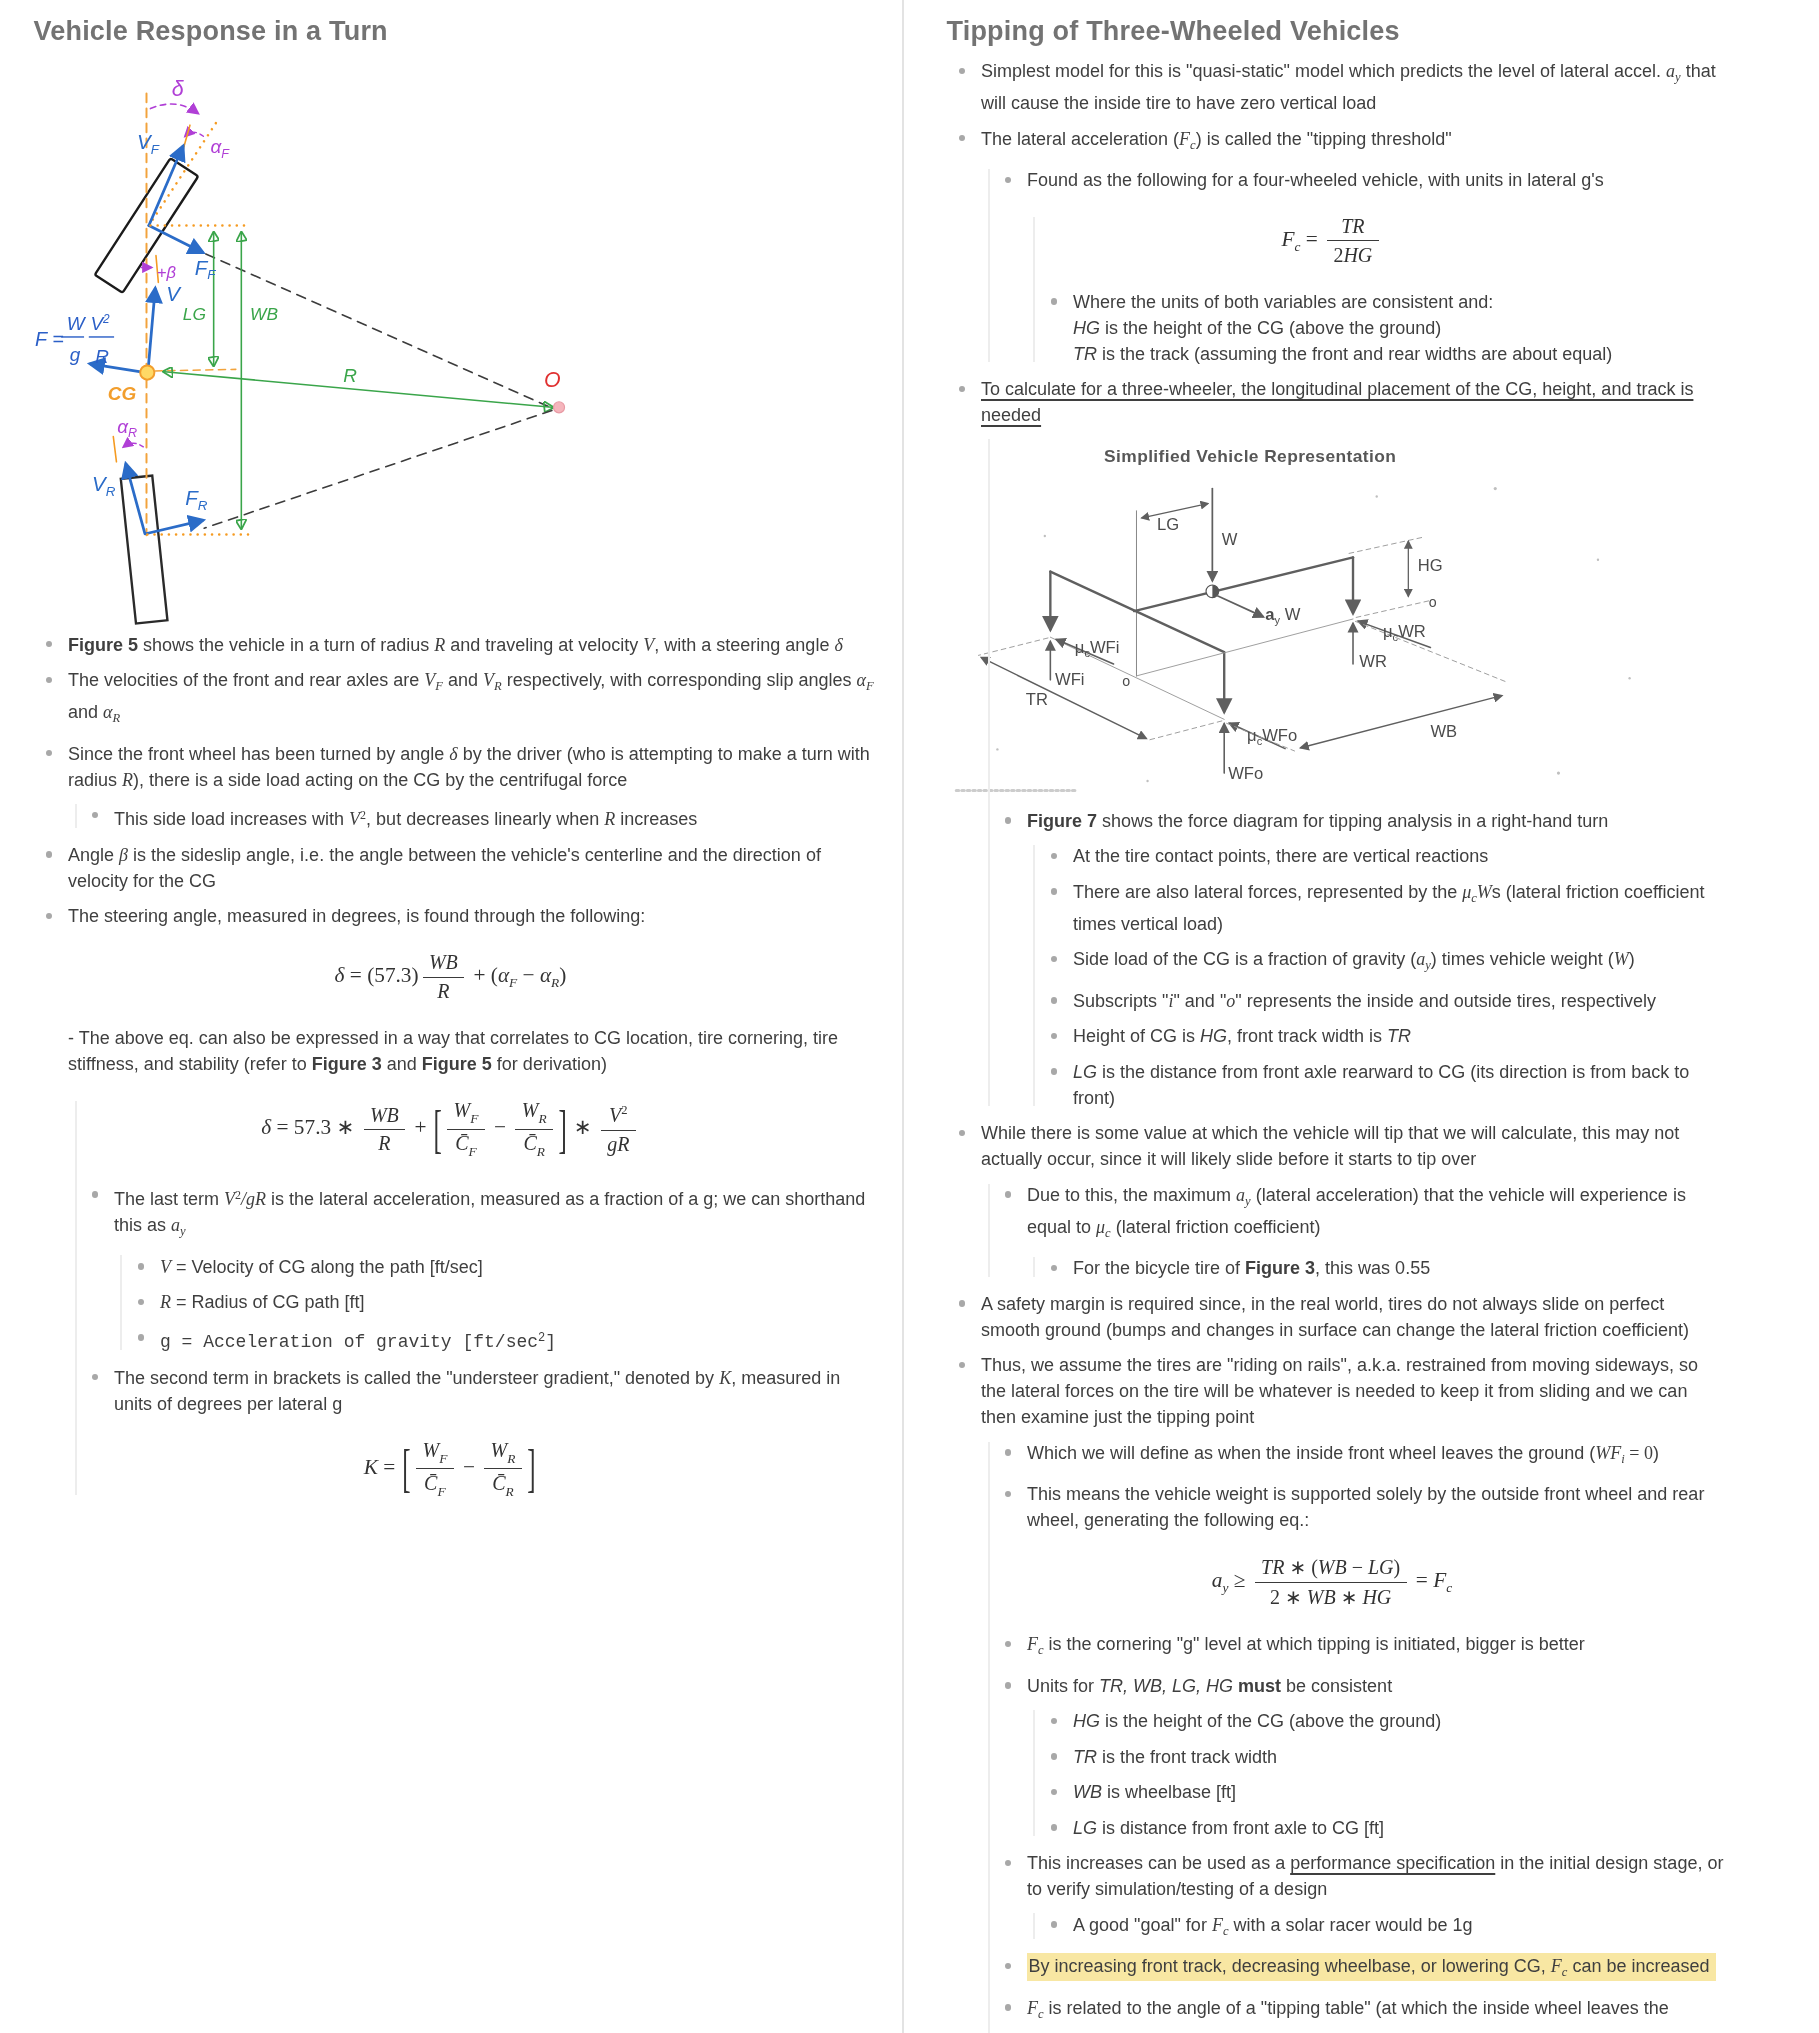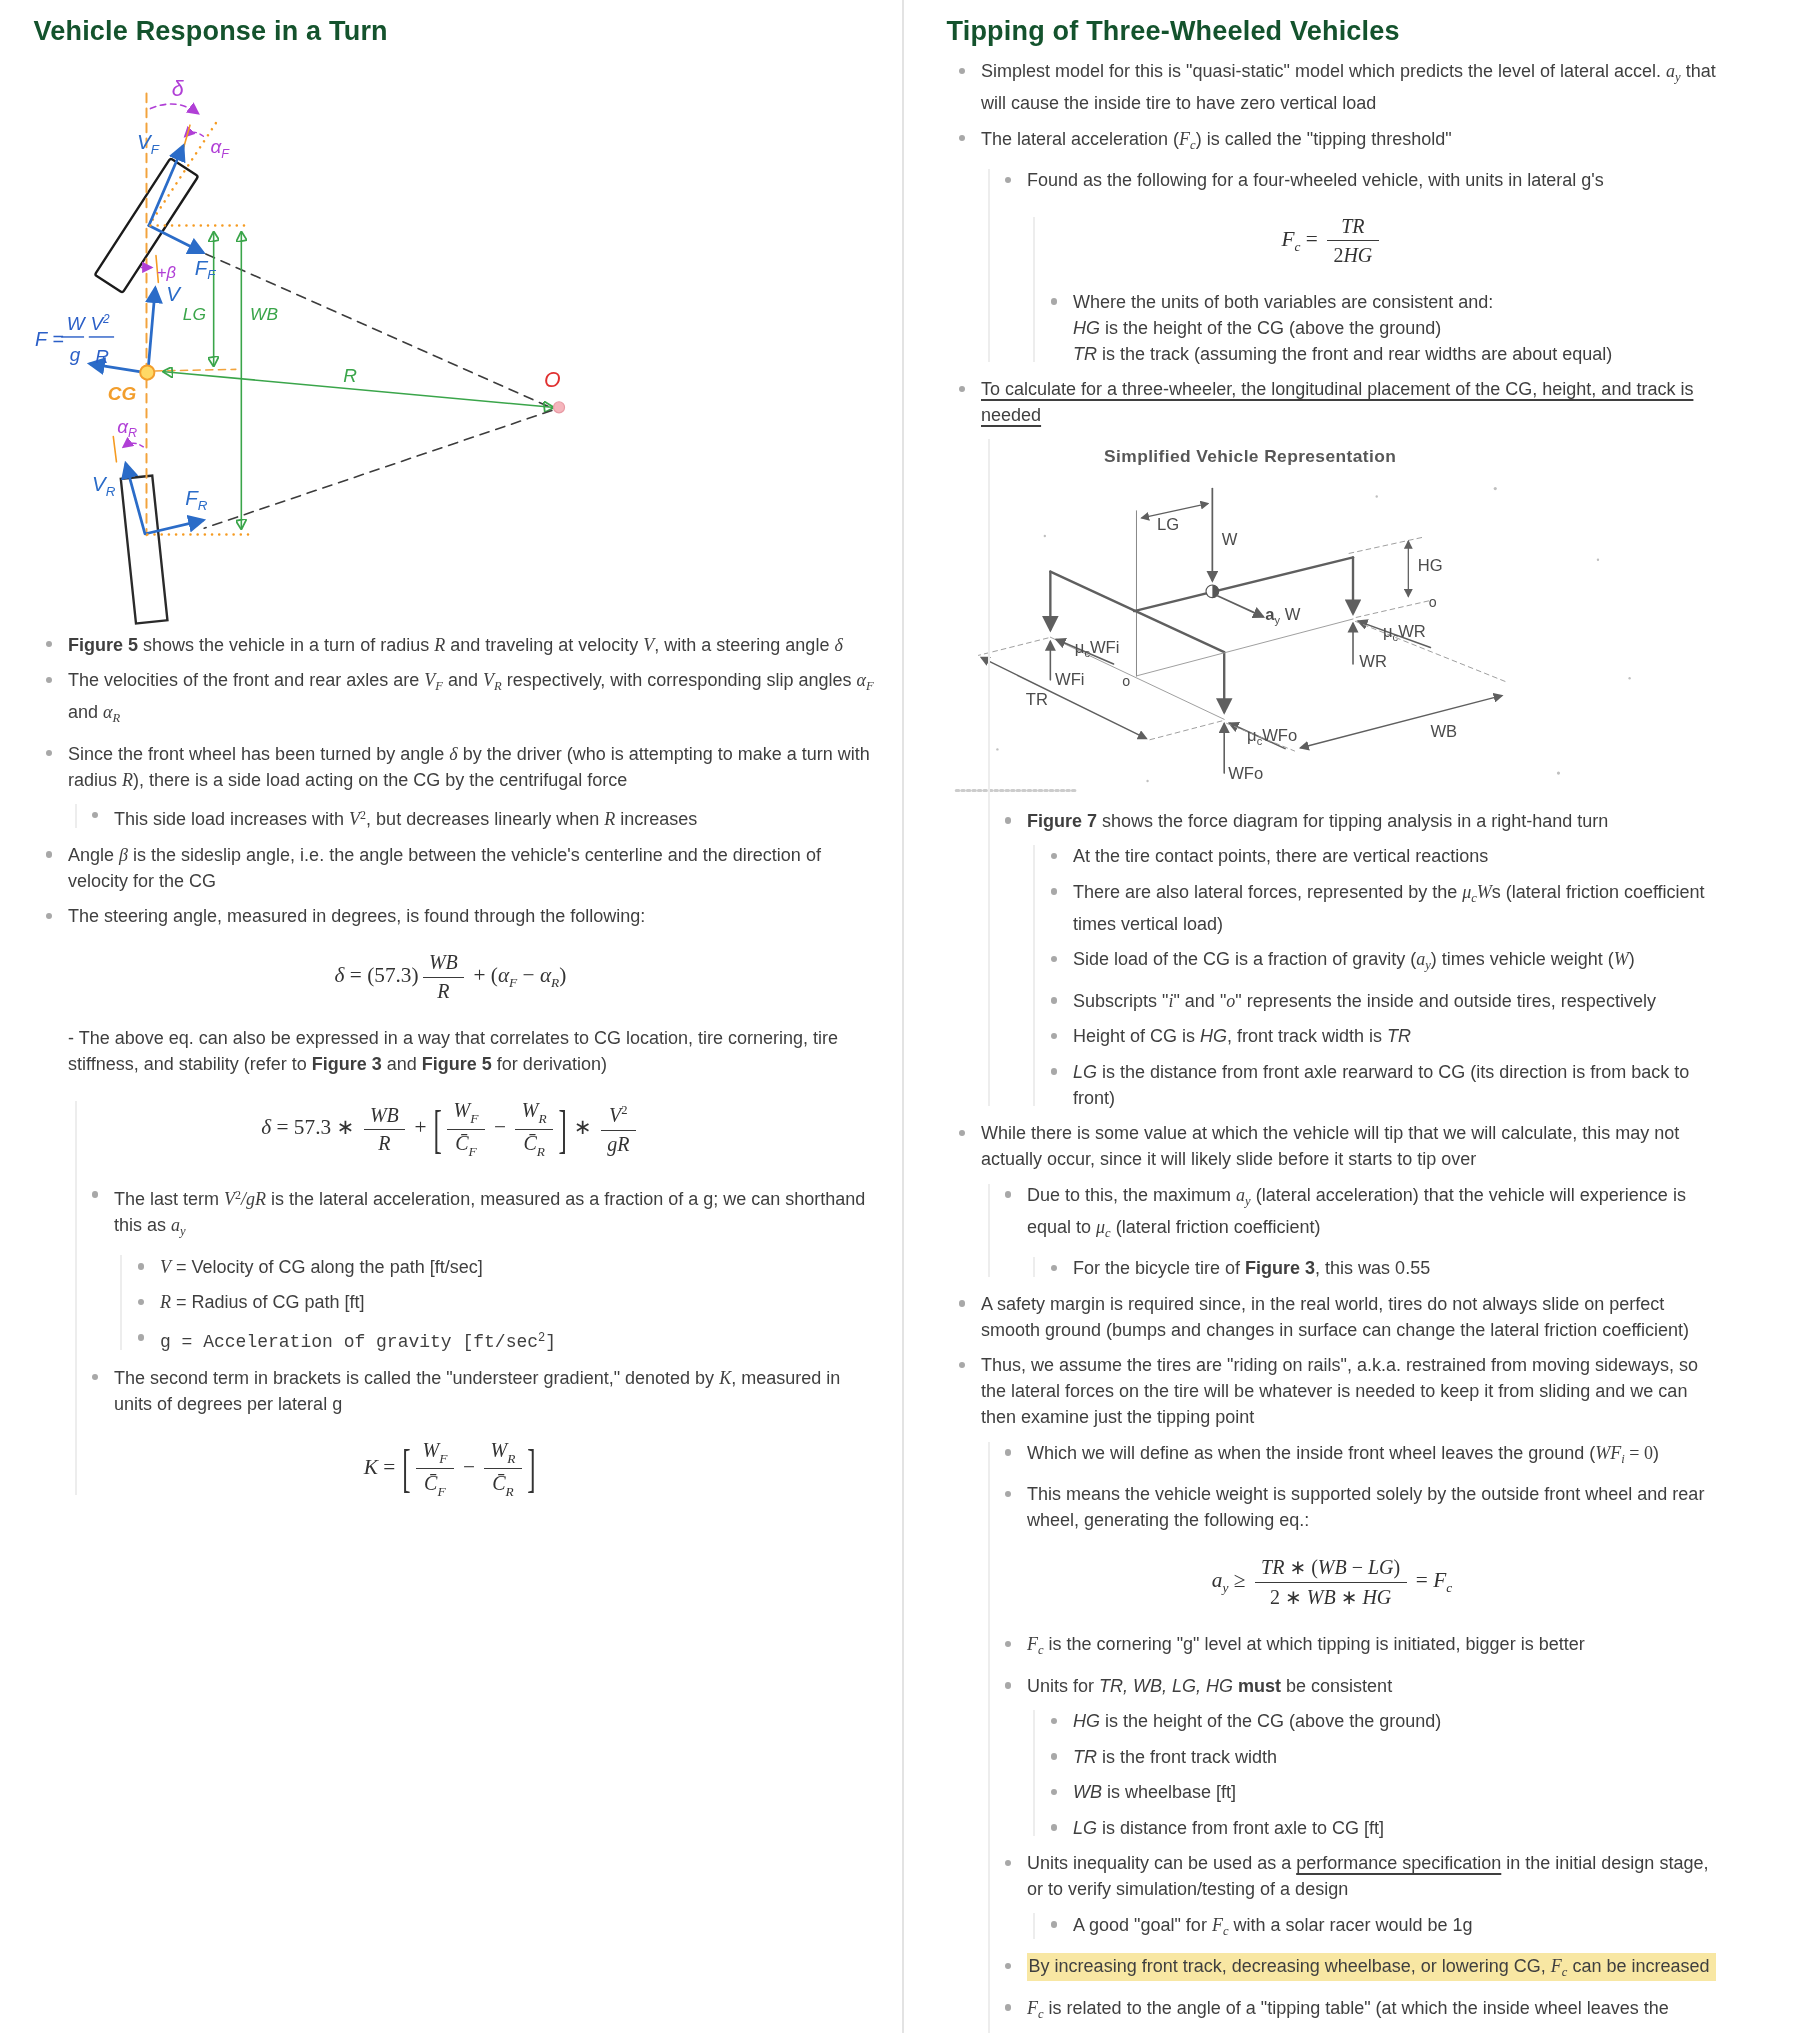--- a/index.html
+++ b/index.html
@@ -1,21 +1,21 @@
 <!DOCTYPE html>
 <html style="font-size:12.6px"><head>
 <meta charset="utf-8">
 <style>
   html,body{margin:0;padding:0;background:#fff}
   #page{position:relative;width:1820px;height:2034px;background:#ffffff;font-family:"Liberation Sans",sans-serif;color:#3f3f3f;overflow:hidden}
   #divider{position:absolute;left:902px;top:0;width:2.4px;height:2034px;background:#e3e3e3}
   .col{position:absolute;top:0}
   #colL{left:24px;width:853px}
   #colR{left:937px;width:790px}
-  h1{font-size:27px;font-weight:600;color:#14532d;margin:16px 0 11px 9.5px;letter-spacing:0.2px;font-family:"Liberation Sans",sans-serif}
+  h1{font-size:27px;font-weight:600;color:#737373;margin:16px 0 11px 9.5px;letter-spacing:0.2px;font-family:"Liberation Sans",sans-serif}
   .li{position:relative;margin-bottom:9.5px;font-size:18px;line-height:26px}
   .dot{position:absolute;width:6.3px;height:6.3px;border-radius:50%;background:#a8a8a8;top:9.5px}
   .cont{display:block}
   .b{font-weight:bold}
   .i{font-style:italic}
   .u{text-decoration:underline;text-decoration-thickness:1.6px;text-underline-offset:4px}
   .m{font-family:"Liberation Serif",serif;font-style:italic}
   .mt{font-family:"Liberation Serif",serif}
   .msub{font-family:"Liberation Serif",serif;font-style:italic;font-size:12.6px;vertical-align:-4px}
   .msup{font-family:"Liberation Serif",serif;font-size:12px;vertical-align:6.3px}
@@ -345,21 +345,21 @@
             <span class="dot" style="left: 114px;"></span>
             <div class="tx"><span class="i">WB</span><span> is wheelbase [ft]</span></div>
           </div>
           <div class="li" style="padding-left: 136px;">
             <span class="dot" style="left: 114px;"></span>
             <div class="tx"><span class="i">LG</span><span> is distance from front axle to CG [ft]</span></div>
           </div>
         </div>
         <div class="li" style="padding-left: 90px;">
           <span class="dot" style="left: 68px;"></span>
-          <div class="tx"><span>Units inequality can be used as a </span><span class="u">performance specification</span><span> in the initial design stage, or to verify simulation/testing of a design</span></div>
+          <div class="tx"><span>This increases can be used as a </span><span class="u">performance specification</span><span> in the initial design stage, or to verify simulation/testing of a design</span></div>
         </div>
         <div class="grp guided" style="--gx: 96px;">
           <div class="li" style="padding-left: 136px;">
             <span class="dot" style="left: 114px;"></span>
             <div class="tx"><span>A good "goal" for </span><span class="m">F</span><span class="msub">c</span><span> with a solar racer would be 1g</span></div>
           </div>
         </div>
         <div class="li" style="padding-left: 90px;">
           <span class="dot" style="left: 68px;"></span>
           <div class="tx"><span class="hl"><span>By increasing front track, decreasing wheelbase, or lowering CG, </span><span class="m">F</span><span class="msub">c</span><span> can be increased</span></span></div>

